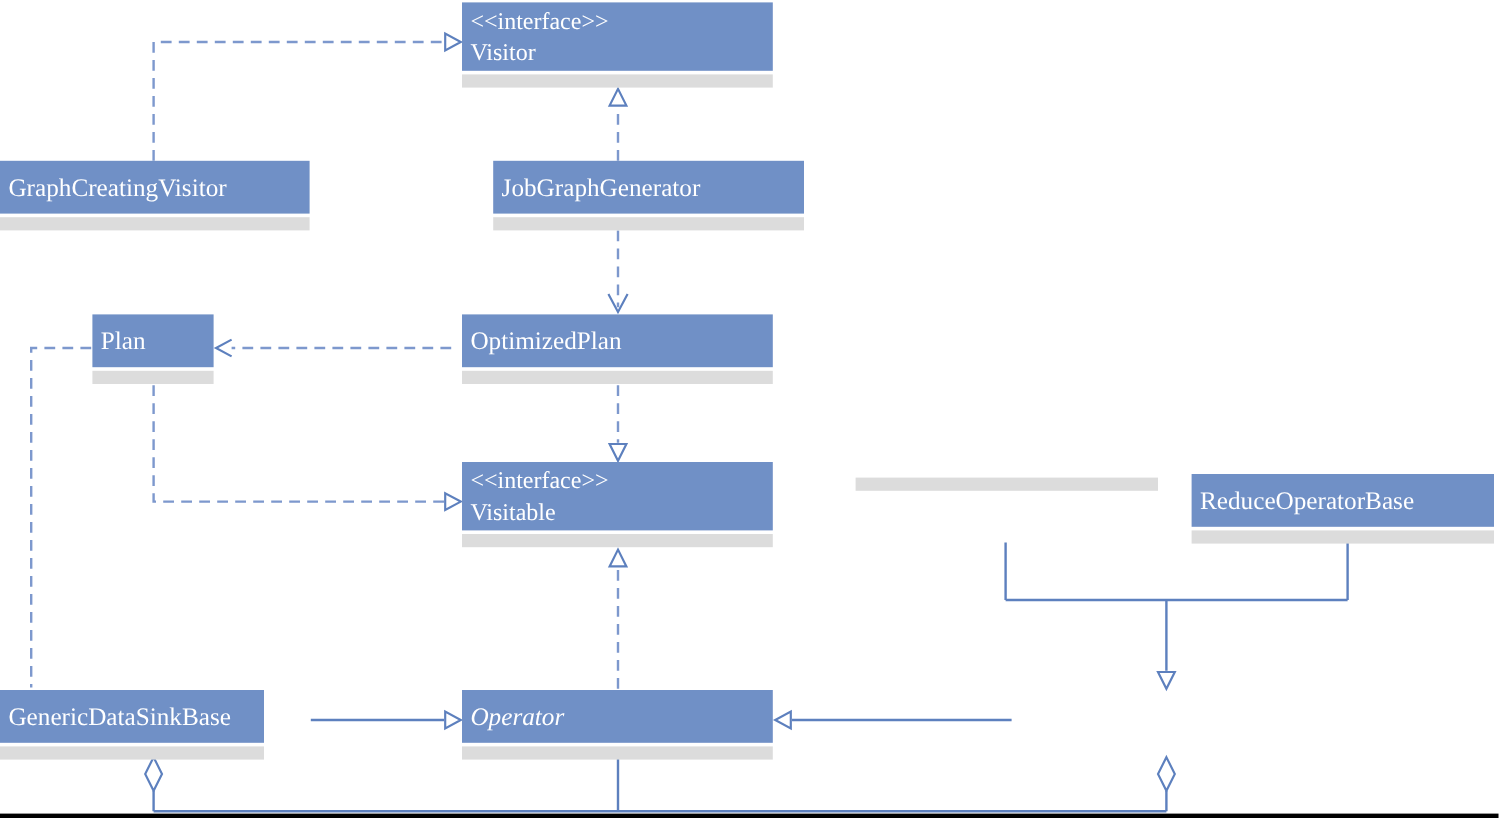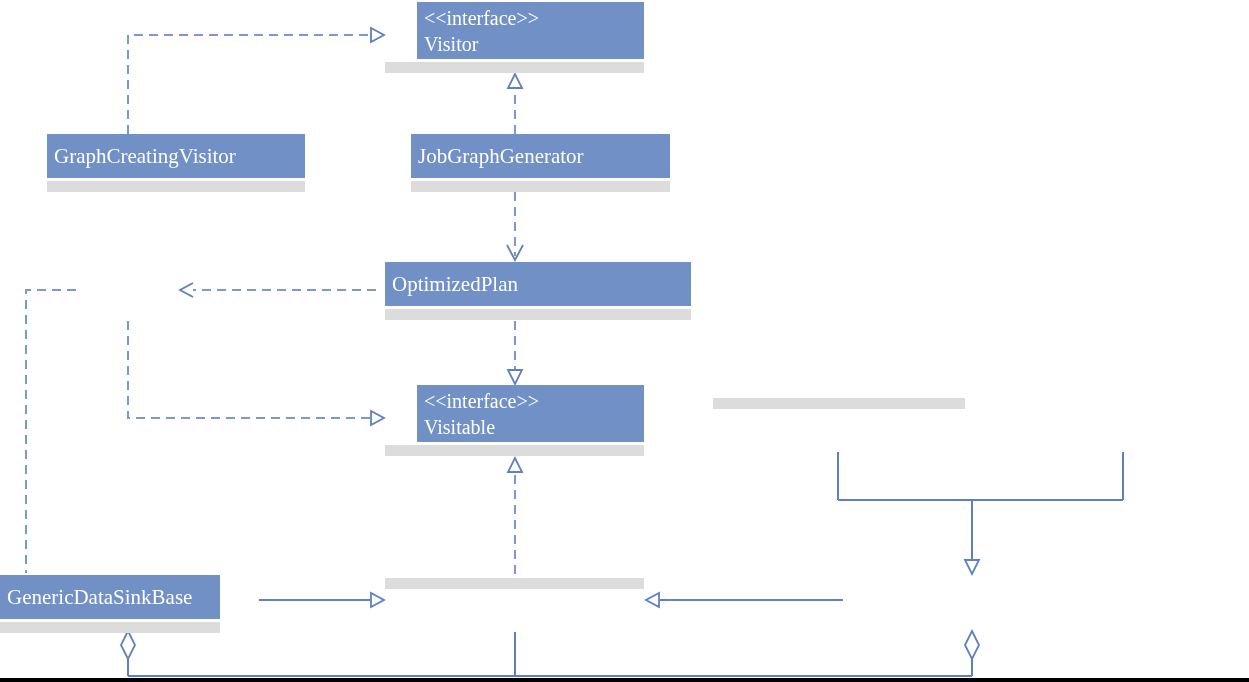--- a/index.html
+++ b/index.html
@@ -26,21 +26,20 @@
     box-sizing:border-box;
     white-space:nowrap;
   }
   .node-body.iface {
     height:57px;
     flex-direction:column;
     align-items:flex-start;
     justify-content:center;
     line-height:26px;
     font-size:20px;
-    margin-left:32px;
   }
   .node.abstract .node-body { font-style:italic; }
   .node-shadow {
     height:11px;
     background:#dcdcdc;
     margin-top:3px;
   }
   .edge-dashed { stroke:#7d98cd; stroke-width:2; fill:none; stroke-dasharray:9 6; }
   .edge-solid  { stroke:#5d80be; stroke-width:2; fill:none; }
   .tri  { fill:#ffffff; stroke:#5d80be; stroke-width:1.8; }
@@ -119,60 +118,75 @@
   </svg>
 
   <div class="node" style="left:385px;top:2px;width:259px;">
     <div class="node-body iface">
       <span>&lt;&lt;interface&gt;&gt;</span>
       <span>Visitor</span>
     </div>
     <div class="node-shadow"></div>
   </div>
 
-  <div class="node" style="left:0px;top:134px;width:258px;padding-left:47px;">
+  <div class="node" style="left:0px;top:134px;width:258px;">
     <div class="node-body">
       <span>GraphCreatingVisitor</span>
     </div>
     <div class="node-shadow"></div>
   </div>
 
   <div class="node" style="left:385px;top:134px;width:259px;padding-left:26px;">
     <div class="node-body">
       <span>JobGraphGenerator</span>
     </div>
     <div class="node-shadow"></div>
   </div>
 
+  <div class="node" style="left:77px;top:262px;width:101px;">
+    <div class="node-body">
+      <span>Plan</span>
+    </div>
+    <div class="node-shadow"></div>
+  </div>
 
-  <div class="node" style="left:385px;top:262px;width:306px;">
+  <div class="node" style="left:385px;top:262px;width:259px;">
     <div class="node-body">
       <span>OptimizedPlan</span>
     </div>
     <div class="node-shadow"></div>
   </div>
 
   <div class="node" style="left:385px;top:385px;width:259px;">
     <div class="node-body iface">
       <span>&lt;&lt;interface&gt;&gt;</span>
       <span>Visitable</span>
     </div>
     <div class="node-shadow"></div>
   </div>
 
   <div class="node" style="left:713px;top:395px;width:252px;">
     <div class="node-shadow"></div>
   </div>
 
+  <div class="node" style="left:993px;top:395px;width:252px;">
+    <div class="node-body">
+      <span>ReduceOperatorBase</span>
+    </div>
+    <div class="node-shadow"></div>
+  </div>
 
   <div class="node" style="left:0px;top:575px;width:220px;">
     <div class="node-body">
       <span>GenericDataSinkBase</span>
     </div>
     <div class="node-shadow"></div>
   </div>
 
   <div class="node abstract" style="left:385px;top:575px;width:259px;">
+    <div class="node-body">
+      <span>Operator</span>
+    </div>
     <div class="node-shadow"></div>
   </div>
 
 
 </div>
 
 </body></html>

